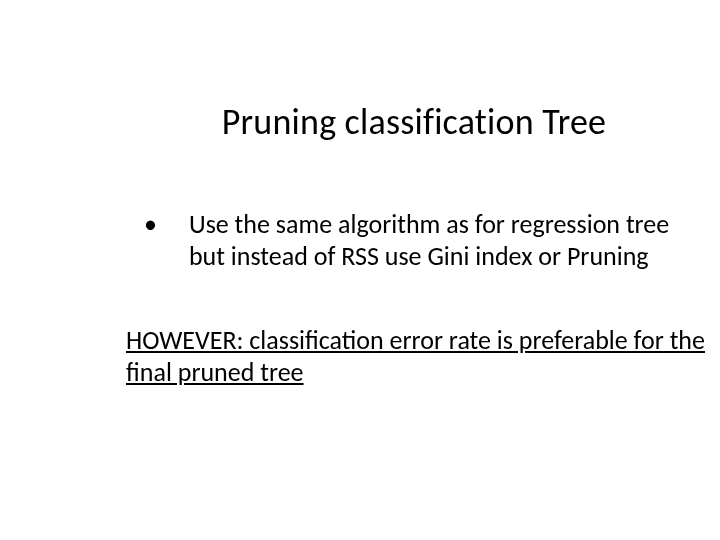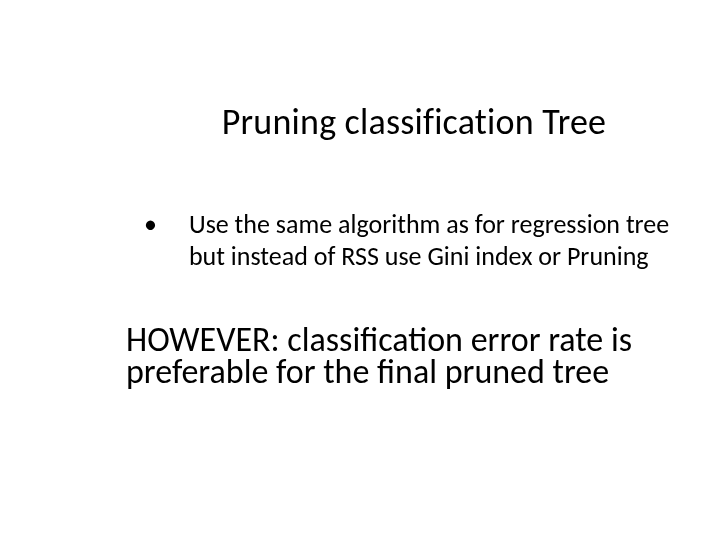--- a/index.html
+++ b/index.html
@@ -34,23 +34,24 @@
     font-size: 26px;
     line-height: 32px;
     margin-right: 14px;
     flex-shrink: 0;
   }
   .bullet-text {
     font-size: 26px;
     line-height: 32px;
   }
   .paragraph {
-    font-size: 34px;
+    font-size: 26px;
     line-height: 32px;
     padding-left: 6px;
+    text-decoration: underline;
   }
 </style>
 </head>
 <body>
 
 <div class="slide">
   <h1 class="title">Pruning classification Tree</h1>
 
   <div class="bullet-block">
     <span class="bullet-marker">•</span>

